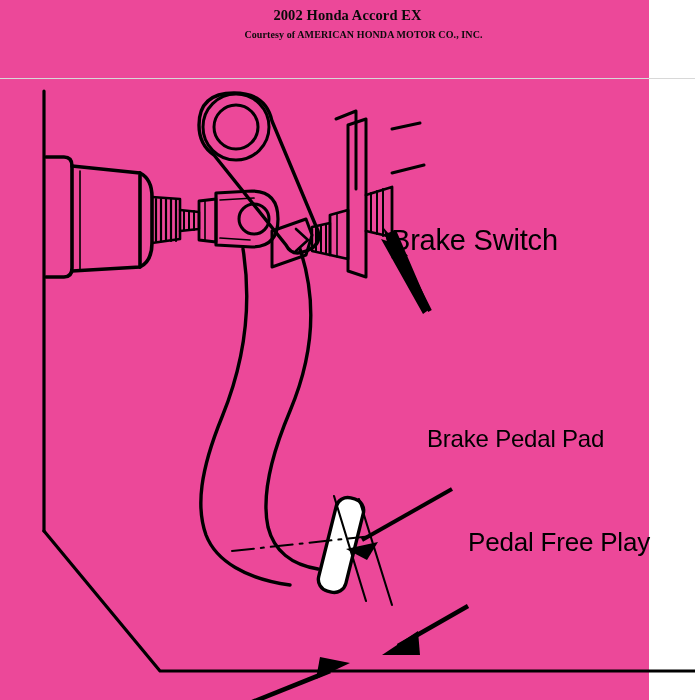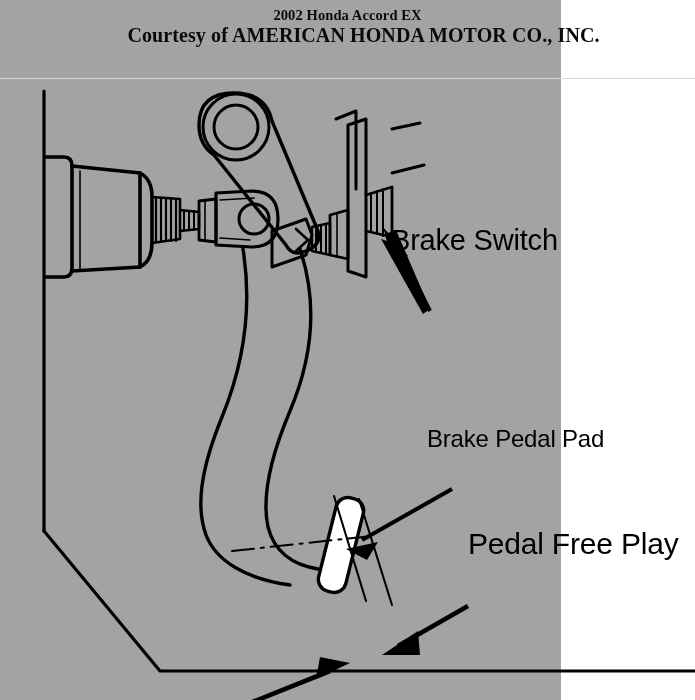--- a/index.html
+++ b/index.html
@@ -10,23 +10,23 @@
   }
   body {
     width: 695px;
     height: 700px;
     position: relative;
     overflow: hidden;
     font-family: "Liberation Sans", sans-serif;
   }
   #page {
     position: relative;
-    width: 561px;
+    width: 649px;
     height: 700px;
-    background: #a3a3a3;
+    background: #ec4899;
   }
 
   
   #header {
     position: absolute;
     left: 0;
     top: 0;
     width: 695px;
     height: 78px;
     box-sizing: border-box;
@@ -35,21 +35,21 @@
   }
   #header .hline {
     font-family: "Liberation Serif", serif;
     font-weight: bold;
     color: #0a0a0a;
     letter-spacing: 0.1px;
     white-space: nowrap;
   }
   #header .hline.l1 { font-size: 14.5px; line-height: 20px; }
   #header .hline.l2 { font-size: 14.5px; line-height: 20px; }
-  #header .hline.l3 { font-size: 20px; line-height: 20px; margin-left: 32px; }
+  #header .hline.l3 { font-size: 10px; line-height: 20px; margin-left: 32px; }
 
   #header-rule {
     position: absolute;
     left: 0;
     top: 78px;
     width: 695px;
     height: 1px;
     background: #d8d8d8;
   }
 
@@ -82,21 +82,21 @@
     font-size: 29px;
   }
   #label-brake-pedal-pad {
     left: 427px;
     top: 425px;
     font-size: 24px;
   }
   #label-pedal-free-play {
     left: 468px;
     top: 527px;
-    font-size: 30px;
+    font-size: 26px;
   }
 </style>
 </head>
 <body>
 
 <div id="page">
 
   <div id="header">
     <div class="hline l1">2002 Honda Accord EX</div>
     <div class="hline l3">Courtesy of AMERICAN HONDA MOTOR CO., INC.</div>

